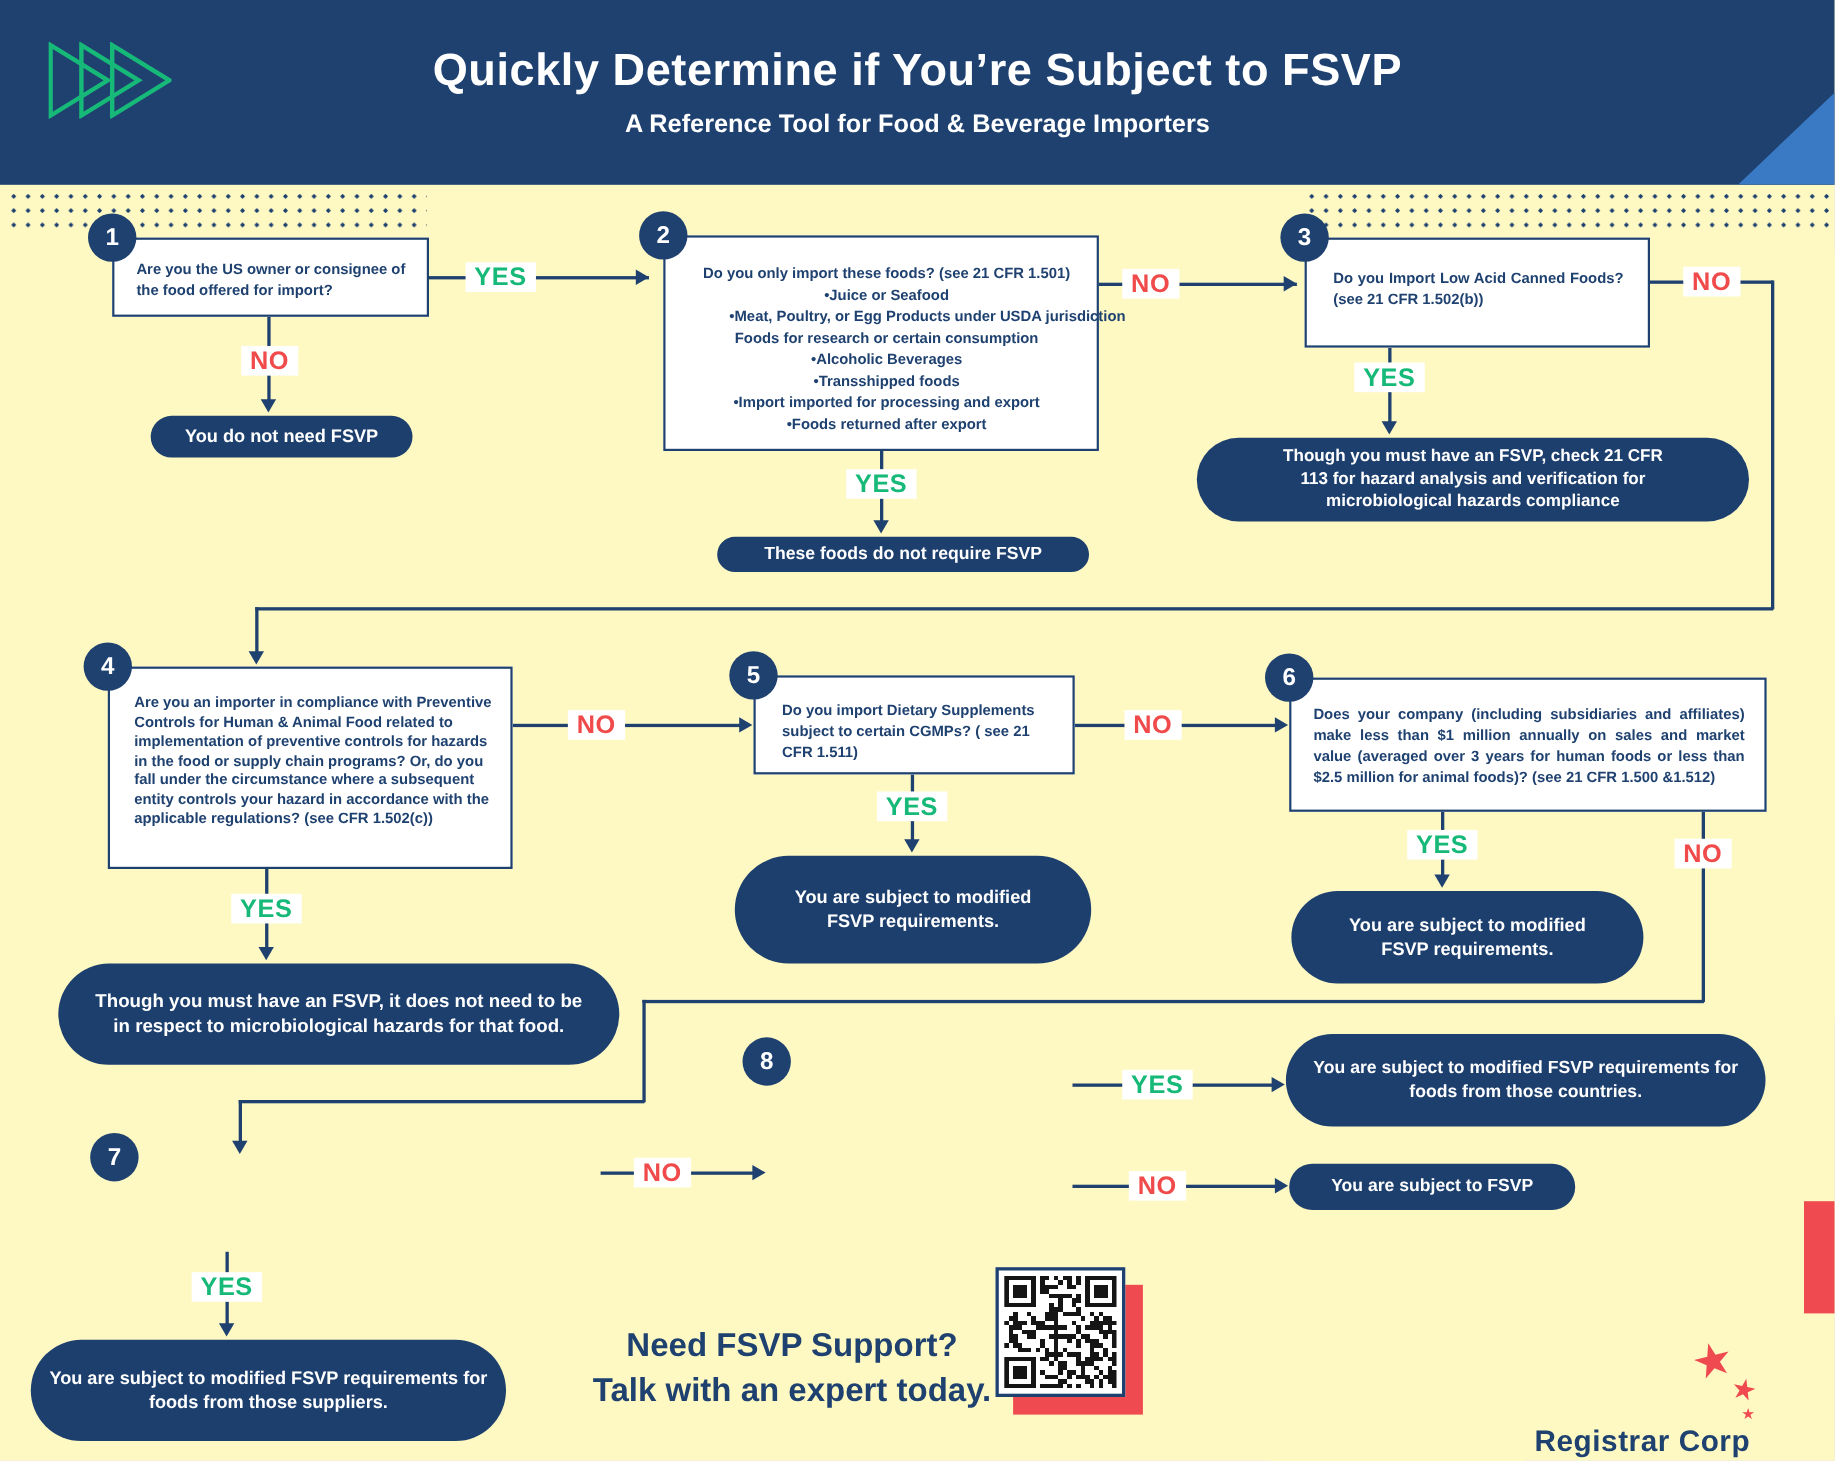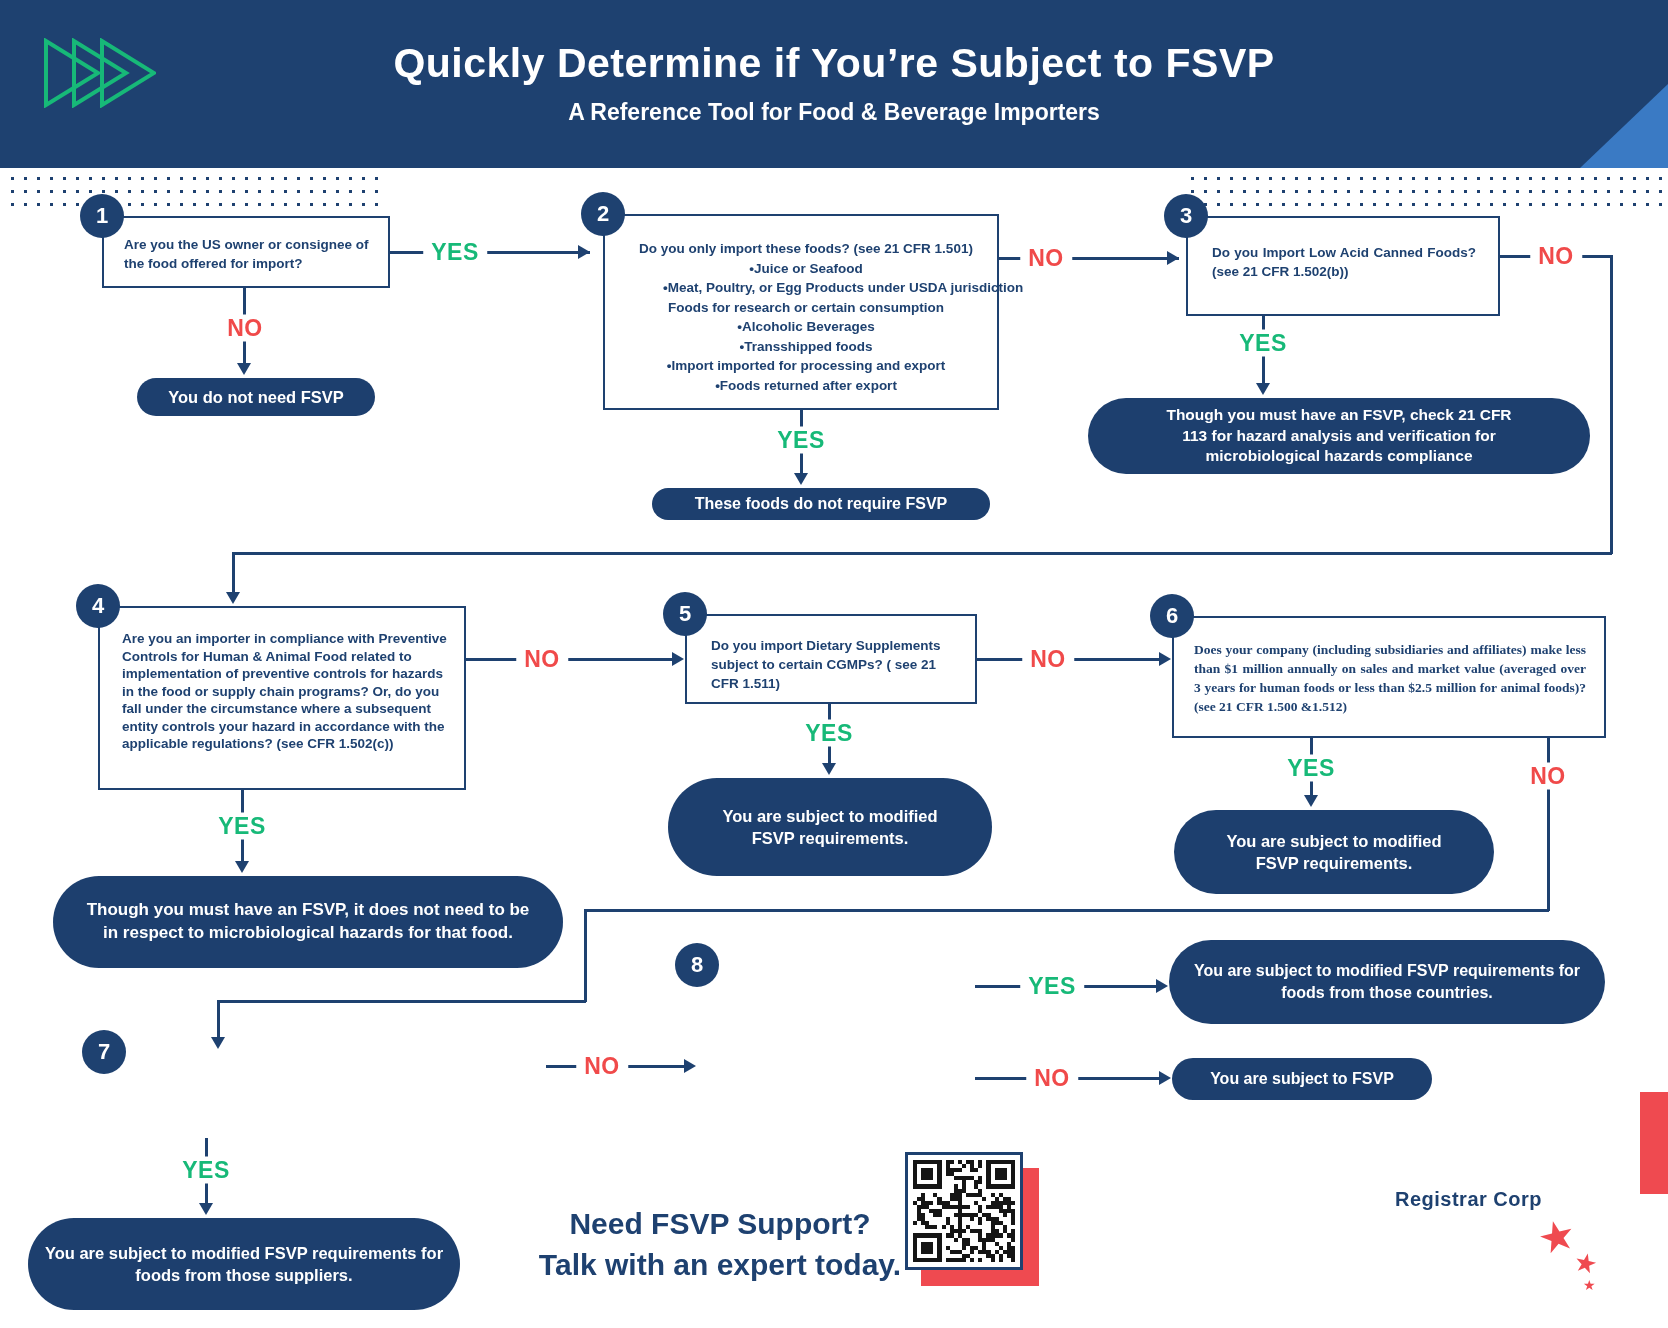--- a/index.html
+++ b/index.html
@@ -1,16 +1,16 @@
 <!DOCTYPE html>
 <html><head>
 <meta charset="utf-8">
 <style>
   html,body{margin:0;padding:0;background:#e8e8e8;}
-  .page{position:relative;width:1668px;height:1328px;background:#ffffff;overflow:hidden;
+  .page{position:relative;width:1668px;height:1328px;background:#fef9c3;overflow:hidden;
         font-family:"Liberation Sans",sans-serif;margin:0 auto;}
   
   .header{position:absolute;left:0;top:0;width:1668px;height:168px;background:#1E4170;}
   .title{position:absolute;left:0;top:40px;width:1668px;text-align:center;color:#ffffff;
          font-size:41px;font-weight:800;letter-spacing:0.5px;}
   .subtitle{position:absolute;left:0;top:99px;width:1668px;text-align:center;color:#ffffff;
          font-size:23px;font-weight:700;}
   .chevrons{position:absolute;left:44px;top:38px;}
   .corner-tri{position:absolute;left:1580px;top:84px;width:88px;height:84px;background:#3A7AC4;
          clip-path:polygon(100% 0,100% 100%,0 100%);}
@@ -38,21 +38,21 @@
   .arr-d{position:absolute;width:0;height:0;border-left:7px solid transparent;border-right:7px solid transparent;
          border-top:12px solid #1E4170;z-index:1;}
   .q2line{white-space:nowrap;}
   .q2-indent{padding-left:34px;}
   
   .support{position:absolute;left:430px;width:580px;text-align:center;color:#1E4170;
            font-size:30px;font-weight:800;}
   .qr-shadow{position:absolute;left:921px;top:1168px;width:118px;height:118px;background:#EF4A50;z-index:1;}
   .qr-box{position:absolute;left:905px;top:1152px;width:118px;height:118px;background:#fff;
           border:3px solid #1E4170;box-sizing:border-box;z-index:2;display:flex;align-items:center;justify-content:center;}
-  .logo-text{position:absolute;left:1395px;top:1188px;color:#1E4170;font-size:20px;font-weight:800;
+  .logo-text{position:absolute;left:1395px;top:1295px;color:#1E4170;font-size:27px;font-weight:800;
              letter-spacing:0.5px;z-index:2;}
   .star{position:absolute;color:#EF4A50;z-index:2;line-height:1;}
   .redbar{position:absolute;left:1640px;top:1092px;width:28px;height:102px;background:#EF4A50;}
 </style>
 </head>
 <body>
 
 <div class="page">
 
   <div class="header">
@@ -162,21 +162,21 @@
   <div class="qbox" style="left:98px;top:606px;width:368px;height:184px;padding:22px 16px 0 22px;line-height:1.3;">
     <span>Are you an importer in compliance with Preventive Controls for Human &amp; Animal Food related to implementation of preventive controls for hazards in the food or supply chain programs? Or, do you fall under the circumstance where a subsequent entity controls your hazard in accordance with the applicable regulations? (see CFR 1.502(c))</span>
   </div>
 
   <div class="num" style="left:663px;top:592px;">5</div>
   <div class="qbox" style="left:685px;top:614px;width:292px;height:90px;padding:20px 18px 0 24px;">
     <span>Do you import Dietary Supplements subject to certain CGMPs? ( see 21 CFR 1.511)</span>
   </div>
 
   <div class="num" style="left:1150px;top:594px;">6</div>
-  <div class="qbox just" style="left:1172px;top:616px;width:434px;height:122px;padding:22px 18px 0 20px;font-family:Liberation Serif, serif;">
+  <div class="qbox just" style="left:1172px;top:616px;width:434px;height:122px;padding:22px 18px 0 20px;">
     <span>Does your company (including subsidiaries and affiliates) make less than $1 million annually on sales and market value (averaged over 3 years for human foods or less than $2.5 million for animal foods)? (see 21 CFR 1.500 &amp;1.512)</span>
   </div>
 
   <div class="num" style="left:82px;top:1030px;">7</div>
 
   <div class="num" style="left:675px;top:943px;">8</div>
 
   <div class="pill" style="left:137px;top:378px;width:238px;height:38px;border-radius:19px;font-size:16.5px;">You do not need FSVP</div>
 
   <div class="pill" style="left:652px;top:488px;width:338px;height:32px;border-radius:19px;font-size:16px;">These foods do not require FSVP</div>

